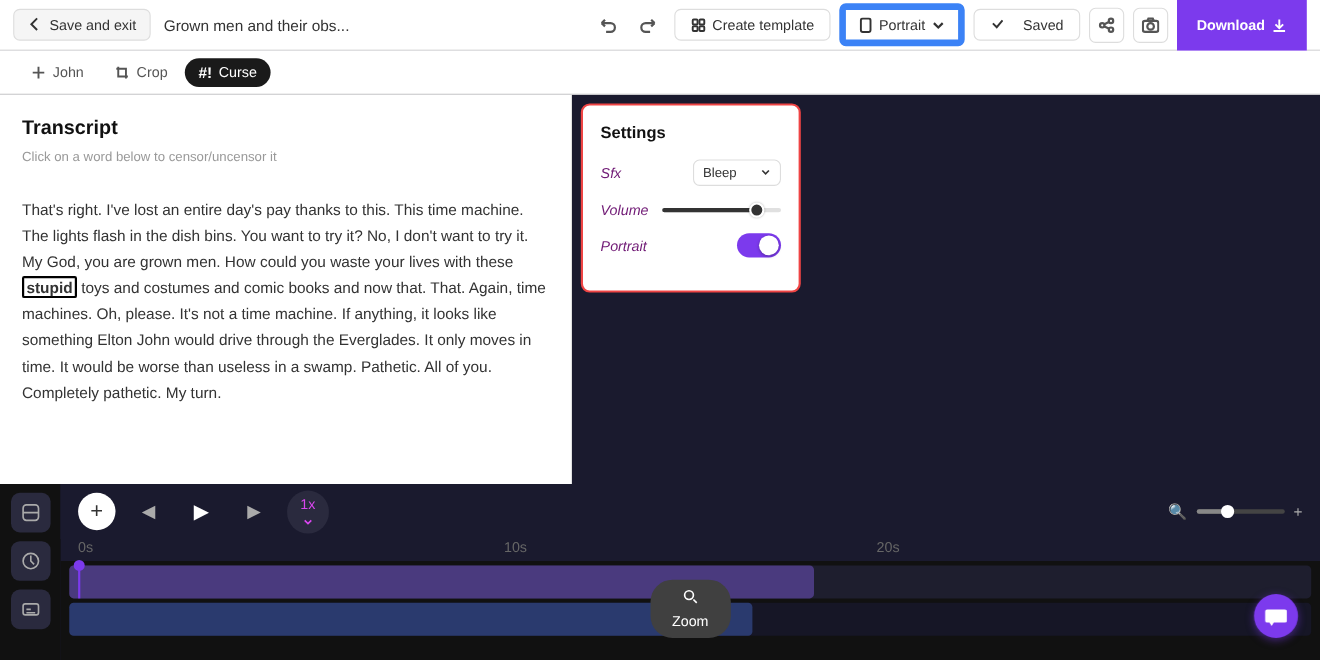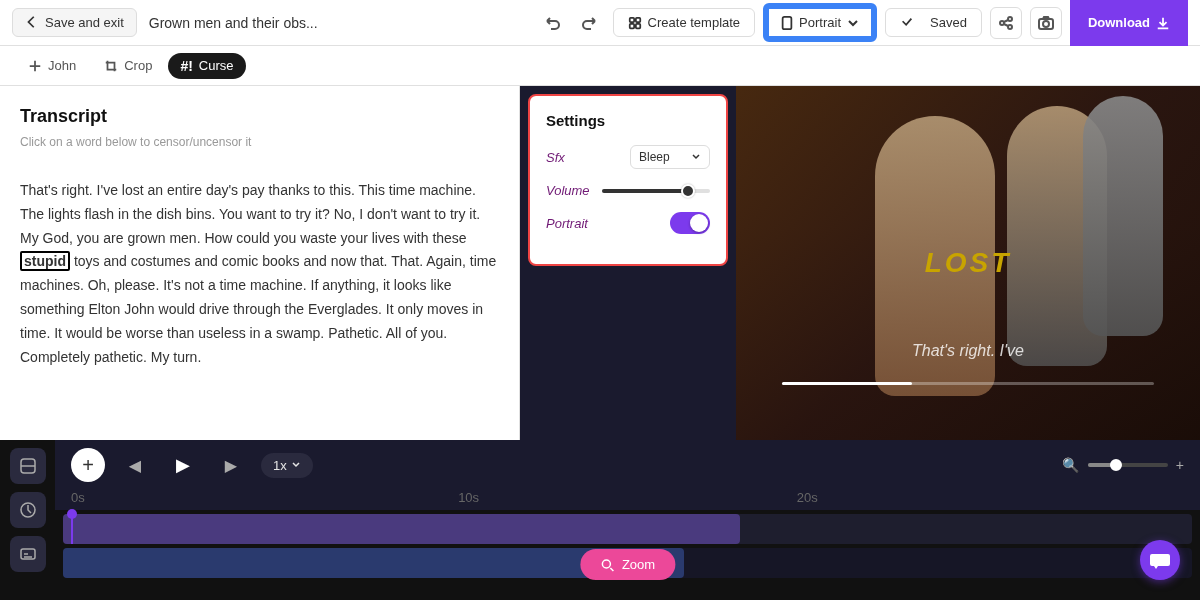--- a/index.html
+++ b/index.html
@@ -218,21 +218,21 @@
       display: flex; align-items: center; justify-content: center;
     }
     .play-btn {
       width: 36px; height: 36px; border-radius: 50%; background: transparent;
       border: none; cursor: pointer; color: #fff; font-size: 18px;
       display: flex; align-items: center; justify-content: center;
     }
     .speed-btn {
       display: flex; align-items: center; gap: 4px; background: #2a2a3e;
       border: none; border-radius: 20px; padding: 5px 12px;
-      cursor: pointer; font-size: 13px; color: #e5e5e5;
+      cursor: pointer; font-size: 13px; color: #d946ef; flex-direction: column;
     }
     .zoom-control {
       display: flex; align-items: center; gap: 8px; margin-left: auto;
     }
     .zoom-icon { color: #aaa; font-size: 14px; }
     .zoom-slider {
       width: 80px; height: 4px; background: #444; border-radius: 2px;
       position: relative; cursor: pointer;
     }
     .zoom-fill {
@@ -265,22 +265,22 @@
       left: 8px; z-index: 10;
     }
     .playhead-marker {
       width: 10px; height: 10px; background: #7c3aed; border-radius: 50%;
       position: absolute; top: -5px; left: -4px;
     }
 
     
     .zoom-tooltip {
       position: absolute; bottom: 20px; left: 50%; transform: translateX(-50%);
-      background: #ec4899; border-radius: 20px; padding: 8px 20px;
-      display: flex; align-items: center; gap: 8px; color: #fff; font-size: 13px;
+      background: #404040; border-radius: 20px; padding: 8px 20px;
+      display: flex; align-items: center; gap: 8px; color: #fff; font-size: 13px; flex-direction: column;
     }
 
     
     .chat-bubble {
       position: fixed; bottom: 20px; right: 20px; width: 40px; height: 40px;
       background: #7c3aed; border-radius: 50%; cursor: pointer;
       display: flex; align-items: center; justify-content: center; color: #fff;
       box-shadow: 0 2px 8px rgba(124,58,237,0.5);
       z-index: 100;
     }
@@ -418,34 +418,20 @@
         <div class="setting-row">
           <span class="setting-label">Portrait</span>
           <div class="toggle">
             <div class="toggle-thumb"></div>
           </div>
         </div>
       </div>
     </div>
   </div>
 
-  <div class="video-panel">
-    <div class="video-preview">
-      <div class="video-bg-figures"></div>
-
-      <div style="position:absolute;top:30px;left:30%;width:120px;height:280px;background:linear-gradient(to bottom,#c4a882,#8a6040);border-radius:60px 60px 20px 20px;opacity:0.8;"></div>
-      <div style="position:absolute;top:20px;right:20%;width:100px;height:260px;background:linear-gradient(to bottom,#c4a882,#555);border-radius:50px 50px 20px 20px;opacity:0.8;"></div>
-      <div style="position:absolute;top:10px;right:8%;width:80px;height:240px;background:linear-gradient(to bottom,#888,#555);border-radius:40px 40px 20px 20px;opacity:0.9;"></div>
-      <div class="video-title-overlay">LOST</div>
-      <div class="progress-bar-container">
-        <div class="progress-bar-fill"></div>
-      </div>
-      <div class="video-overlay-text">That's right. I've</div>
-    </div>
-  </div>
 </div>
 
 <div class="timeline-area">
 
   <div class="timeline-sidebar">
     <button class="sidebar-icon-btn">
       <svg width="18" height="18" viewBox="0 0 18 18" fill="none" stroke="#aaa" stroke-width="1.5">
         <rect x="2" y="2" width="14" height="14" rx="3"></rect>
         <path d="M2 9h14"></path>
       </svg>

